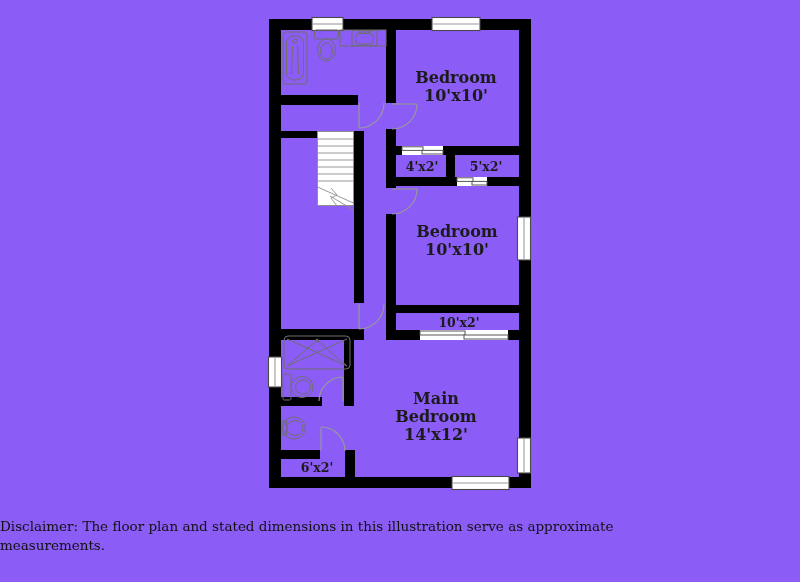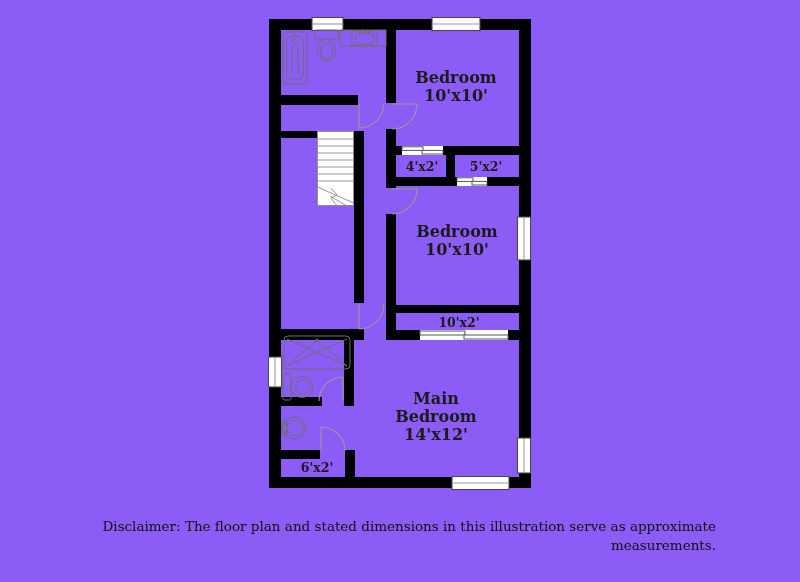--- a/index.html
+++ b/index.html
@@ -1,22 +1,22 @@
 <!DOCTYPE html>
 <html><head>
 <meta charset="utf-8">
 <style>
   html,body{margin:0;padding:0;background:#fff;}
   .page{position:relative;width:800px;height:582px;background:#8b5cf6;overflow:hidden;
         font-family:"DejaVu Serif", serif;}
   .plan-svg{position:absolute;left:0;top:0;}
   .room-label{font-family:"DejaVu Serif", serif;font-weight:700;font-size:16px;fill:#1b1b1b;}
   .dim-label{font-family:"DejaVu Serif", serif;font-weight:700;font-size:12.5px;fill:#1b1b1b;}
-  .disclaimer{position:absolute;left:0;top:517px;width:708px;text-align:right;
-              font-family:"DejaVu Serif", serif;font-size:13.5px;line-height:19px;color:#111;padding-left:8px;}
+  .disclaimer{position:absolute;left:0;top:517px;width:708px;text-align:left;
+              font-family:"DejaVu Serif", serif;font-size:13.5px;line-height:19px;color:#111;}
 </style>
 </head>
 <body>
 
 <div class="page">
 
 <svg class="plan-svg" width="800" height="582" viewBox="0 0 800 582">
 
   <g fill="#000000">
 

